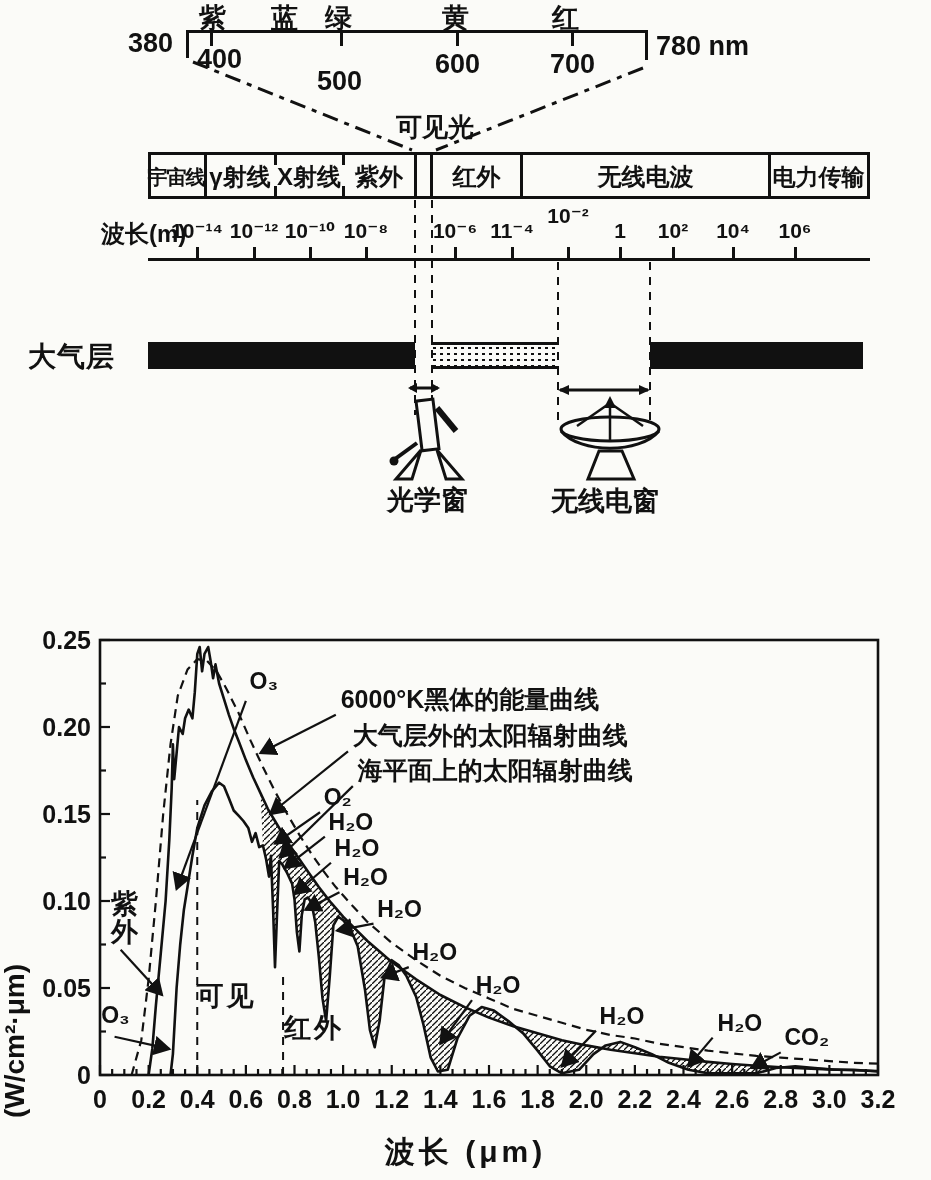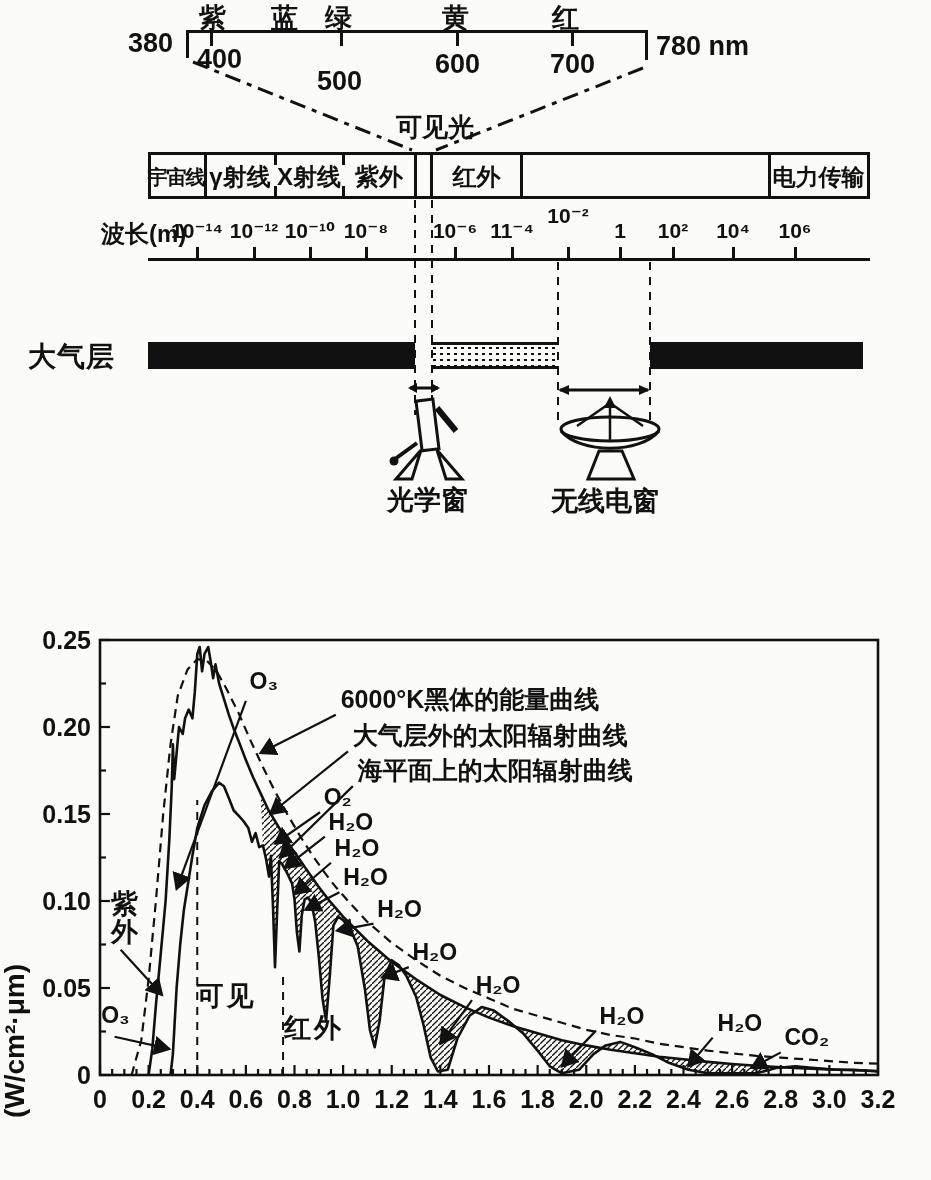--- a/index.html
+++ b/index.html
@@ -66,20 +66,21 @@
   <div class="ln" style="left:430px;top:152px;width:3px;height:47px"></div>
   <div class="ln" style="left:520px;top:152px;width:3px;height:47px"></div>
   <div class="ln" style="left:768px;top:152px;width:3px;height:47px"></div>
   <div class="ln" style="left:867px;top:152px;width:3px;height:47px"></div>
 
   <span class="txt ctr" style="left:146px;top:164px;width:60px;font-size:20px;letter-spacing:-1px">宇宙线</span>
   <span class="txt ctr" style="left:206px;top:161px;width:68px;font-size:24px">γ射线</span>
   <span class="txt ctr" style="left:276px;top:161px;width:66px;font-size:24px">X射线</span>
   <span class="txt ctr" style="left:344px;top:161px;width:70px;font-size:24px">紫外</span>
   <span class="txt ctr" style="left:433px;top:161px;width:87px;font-size:24px">红外</span>
+  <span class="txt ctr" style="left:523px;top:161px;width:245px;font-size:24px">无线电波</span>
   <span class="txt ctr" style="left:770px;top:162px;width:97px;font-size:23px">电力传输</span>
 
   <span class="txt" style="left:101px;top:218px;font-size:24px">波长(m)</span>
   <span class="txt ctr" style="left:170px;top:219px;width:54px;font-size:21px">10⁻¹⁴</span>
   <span class="txt ctr" style="left:227px;top:219px;width:54px;font-size:21px">10⁻¹²</span>
   <span class="txt ctr" style="left:283px;top:219px;width:54px;font-size:21px">10⁻¹⁰</span>
   <span class="txt ctr" style="left:339px;top:219px;width:54px;font-size:21px">10⁻⁸</span>
   <span class="txt ctr" style="left:428px;top:219px;width:54px;font-size:21px">10⁻⁶</span>
   <span class="txt ctr" style="left:485px;top:219px;width:54px;font-size:21px">11⁻⁴</span>
   <span class="txt ctr" style="left:541px;top:204px;width:54px;font-size:21px">10⁻²</span>
@@ -144,20 +145,21 @@
       <ellipse cx="610" cy="429" rx="49" ry="12" fill="#fbfbf8"></ellipse>
       <line x1="577" y1="426" x2="610" y2="403" stroke-width="2.5"></line>
       <line x1="643" y1="426" x2="610" y2="403" stroke-width="2.5"></line>
       <line x1="610" y1="441" x2="610" y2="403" stroke-width="2.5"></line>
       <path d="M604,408 L616,408 L610,396 Z" fill="#111" stroke="none"></path>
       <path d="M599,451 L588,479 L634,479 L622,451 Z" fill="#fbfbf8"></path>
     </g>
   </svg>
 
   <div class="txt ctr" style="left:-115px;top:1020px;width:270px;height:42px;font-size:28px;transform:rotate(-90deg)">(W/cm²·μm)</div>
+  <div class="txt ctr" style="left:0;top:1132px;width:931px;font-size:30px;letter-spacing:4px">波长 (μm)</div>
 
   <svg id="chart-svg" style="top:612px" width="931" height="568" viewBox="0 0 931 568">
     <defs>
       <pattern id="hatch" patternUnits="userSpaceOnUse" width="6" height="6" patternTransform="rotate(0)">
         <path d="M0,6 L6,0" stroke="#111" stroke-width="1.3"></path>
       </pattern>
       <marker id="arr" markerWidth="9" markerHeight="9" refX="7" refY="4.5" orient="auto">
         <path d="M0,0 L8,4.5 L0,9 Z" fill="#111"></path>
       </marker>
     </defs>

